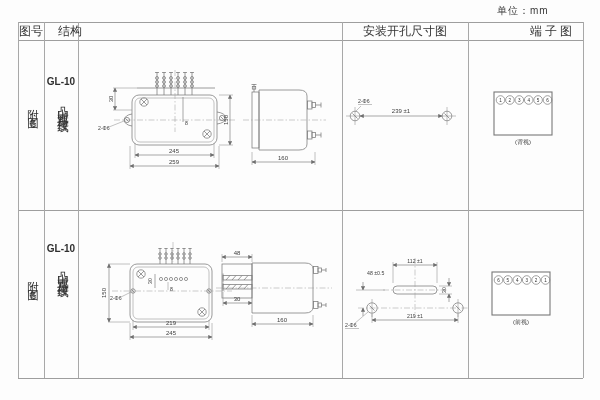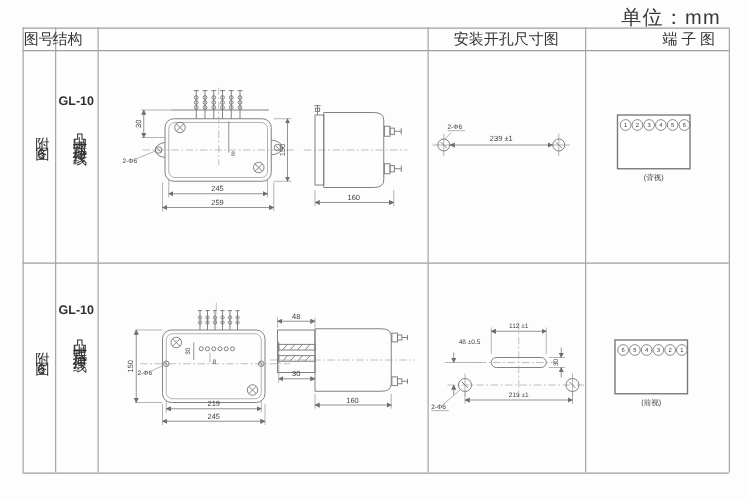--- a/index.html
+++ b/index.html
@@ -1,21 +1,21 @@
 <!DOCTYPE html>
 <html><head>
 <meta charset="utf-8">
 <style>
   html,body{margin:0;padding:0;}
   body{
     width:600px;height:400px;background:#ffffff;
     font-family:"Liberation Sans","DejaVu Sans",sans-serif;color:#333;
   }
   .page{position:relative;width:600px;height:400px;background:#fdfdfd;overflow:hidden;}
-  .unit{position:absolute;top:4px;left:497px;font-size:16px;color:#3a3a3a;letter-spacing:1px;}
+  .unit{position:absolute;top:4px;left:497px;font-size:10px;color:#3a3a3a;letter-spacing:1px;}
   .hline{position:absolute;height:1px;background:#9e9e9e;}
   .vline{position:absolute;width:1px;background:#a8a8a8;}
   .hdr{position:absolute;top:23px;height:16px;line-height:16px;text-align:center;
        font-size:12px;font-weight:normal;color:#333;}
   .sp5{letter-spacing:9px;padding-left:9px;}
   .sp2{letter-spacing:3px;padding-left:3px;}
   .vtext{position:absolute;writing-mode:vertical-lr;text-orientation:upright;
          font-size:11.5px;color:#2f2f2f;}
   .fig{letter-spacing:9px;}
   .struct{letter-spacing:3px;}
@@ -44,21 +44,21 @@
   <div class="hline" style="top:210px;left:18px;width:565px;"></div>
   <div class="hline" style="top:378px;left:18px;width:565px;"></div>
   <div class="vline" style="top:22px;left:18px;height:356px;"></div>
   <div class="vline" style="top:22px;left:44px;height:356px;"></div>
   <div class="vline" style="top:22px;left:78px;height:356px;"></div>
   <div class="vline" style="top:22px;left:342px;height:356px;"></div>
   <div class="vline" style="top:22px;left:468px;height:356px;"></div>
   <div class="vline" style="top:22px;left:583px;height:356px;"></div>
 
   <div class="hdr" style="left:18px;width:26px;">图号</div>
-  <div class="hdr" style="left:32px;width:34px;text-align:right;">结构</div>
+  <div class="hdr" style="left:53px;width:34px;">结构</div>
   <div class="hdr" style="left:342px;width:126px;text-align:center;">安装开孔尺寸图</div>
   <div class="hdr sp2" style="left:492px;width:115px;">端子图</div>
 
   <div class="vtext fig" style="left:25px;top:100px;">附图6</div>
   <div class="model" style="left:44px;top:76px;">GL-10</div>
   <div class="vtext struct" style="left:55px;top:97px;">凸出式前接线</div>
 
   <div class="vtext fig" style="left:25px;top:272px;">附图6</div>
   <div class="model" style="left:44px;top:243px;">GL-10</div>
   <div class="vtext struct" style="left:55px;top:262px;">凸出式后接线</div>

